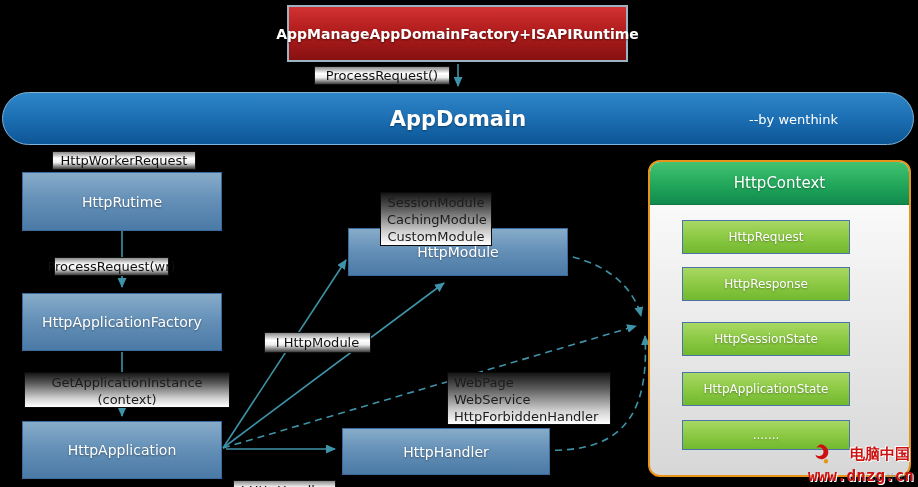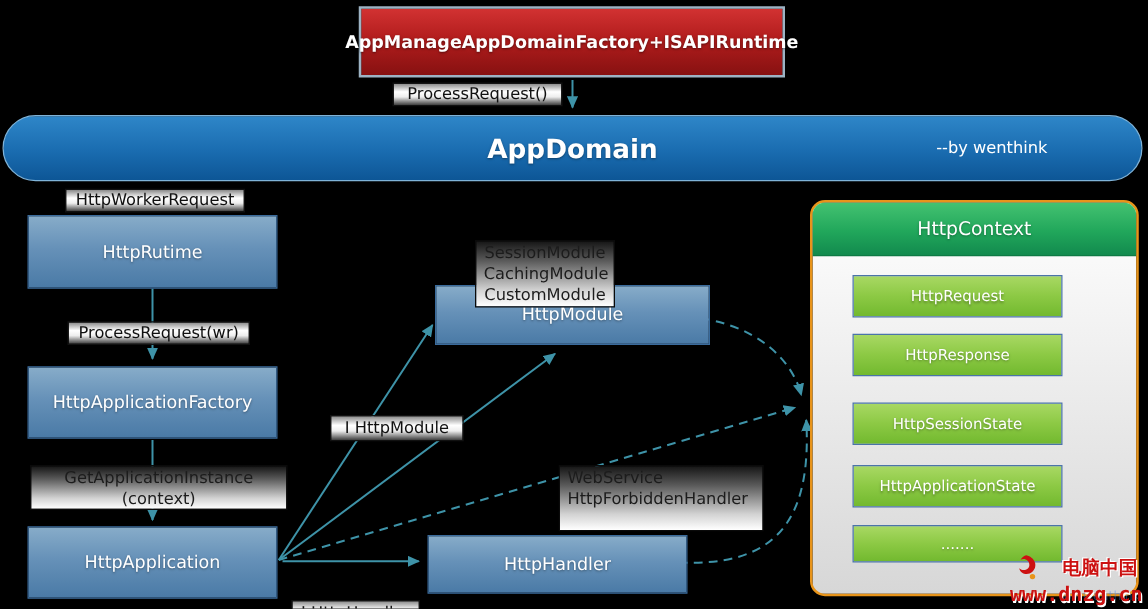--- a/index.html
+++ b/index.html
@@ -107,21 +107,21 @@
 
   <div class="appdomain">
     <span class="title">AppDomain</span>
     <span class="byline">--by wenthink</span>
   </div>
 
   <div class="glabel" style="left:52px;top:151px;width:144px;height:19px;">HttpWorkerRequest</div>
 
   <div class="bluebox" style="left:22px;top:172px;width:200px;height:59px;">HttpRutime</div>
 
-  <div class="glabel" style="left:54px;top:257px;width:146px;height:19px;">ProcessRequest(wr)</div>
+  <div class="glabel" style="left:54px;top:257px;width:115px;height:19px;">ProcessRequest(wr)</div>
 
   <div class="bluebox" style="left:22px;top:293px;width:200px;height:58px;">HttpApplicationFactory</div>
 
   <div class="mlabel center" style="left:24px;top:372px;width:206px;height:36px;">
     <div>GetApplicationInstance</div>
     <div>(context)</div>
   </div>
 
   <div class="bluebox" style="left:22px;top:421px;width:200px;height:58px;">HttpApplication</div>
 
@@ -129,20 +129,21 @@
     <div>SessionModule</div>
     <div>CachingModule</div>
     <div>CustomModule</div>
   </div>
 
   <div class="bluebox" style="left:348px;top:228px;width:220px;height:48px;">HttpModule</div>
 
   <div class="glabel" style="left:264px;top:332px;width:107px;height:21px;">I HttpModule</div>
 
   <div class="mlabel" style="left:447px;top:372px;width:164px;height:53px;">
+    <div>WebPage</div>
     <div>WebService</div>
     <div>HttpForbiddenHandler</div>
   </div>
 
   <div class="bluebox" style="left:342px;top:428px;width:208px;height:47px;">HttpHandler</div>
 
   <div class="glabel" style="left:233px;top:480px;width:103px;height:20px;">I HttpHandler</div>
 
   <div class="panel">
     <div class="panel-header">HttpContext</div>

